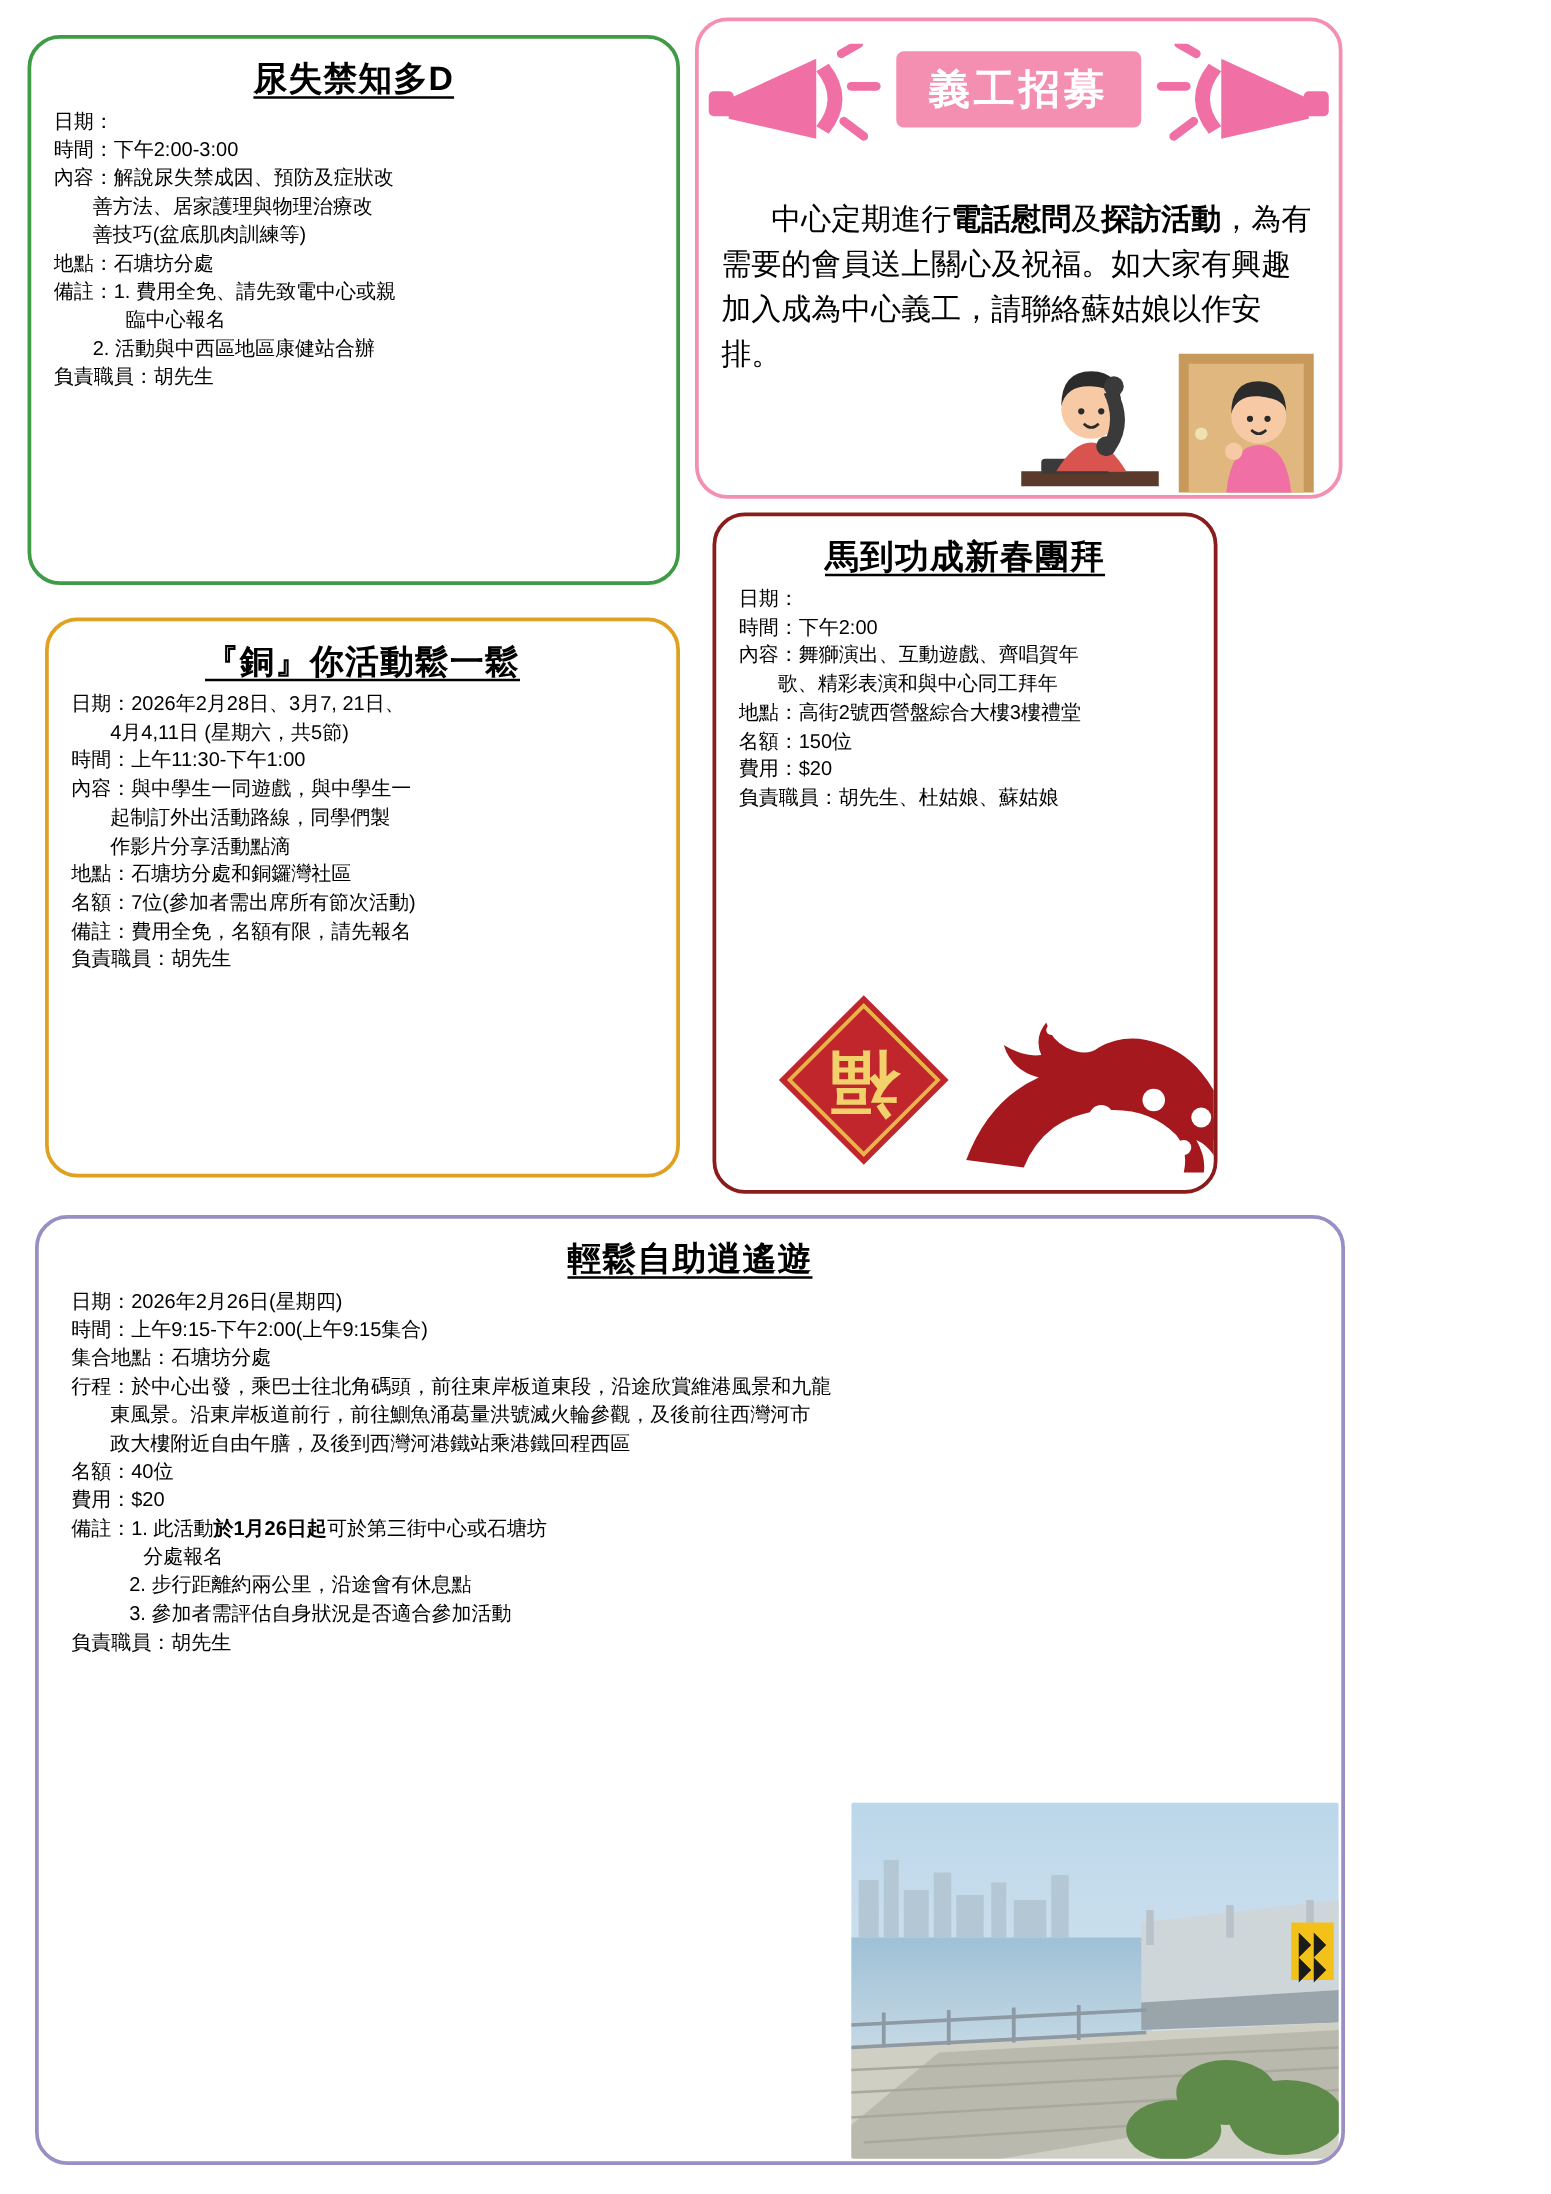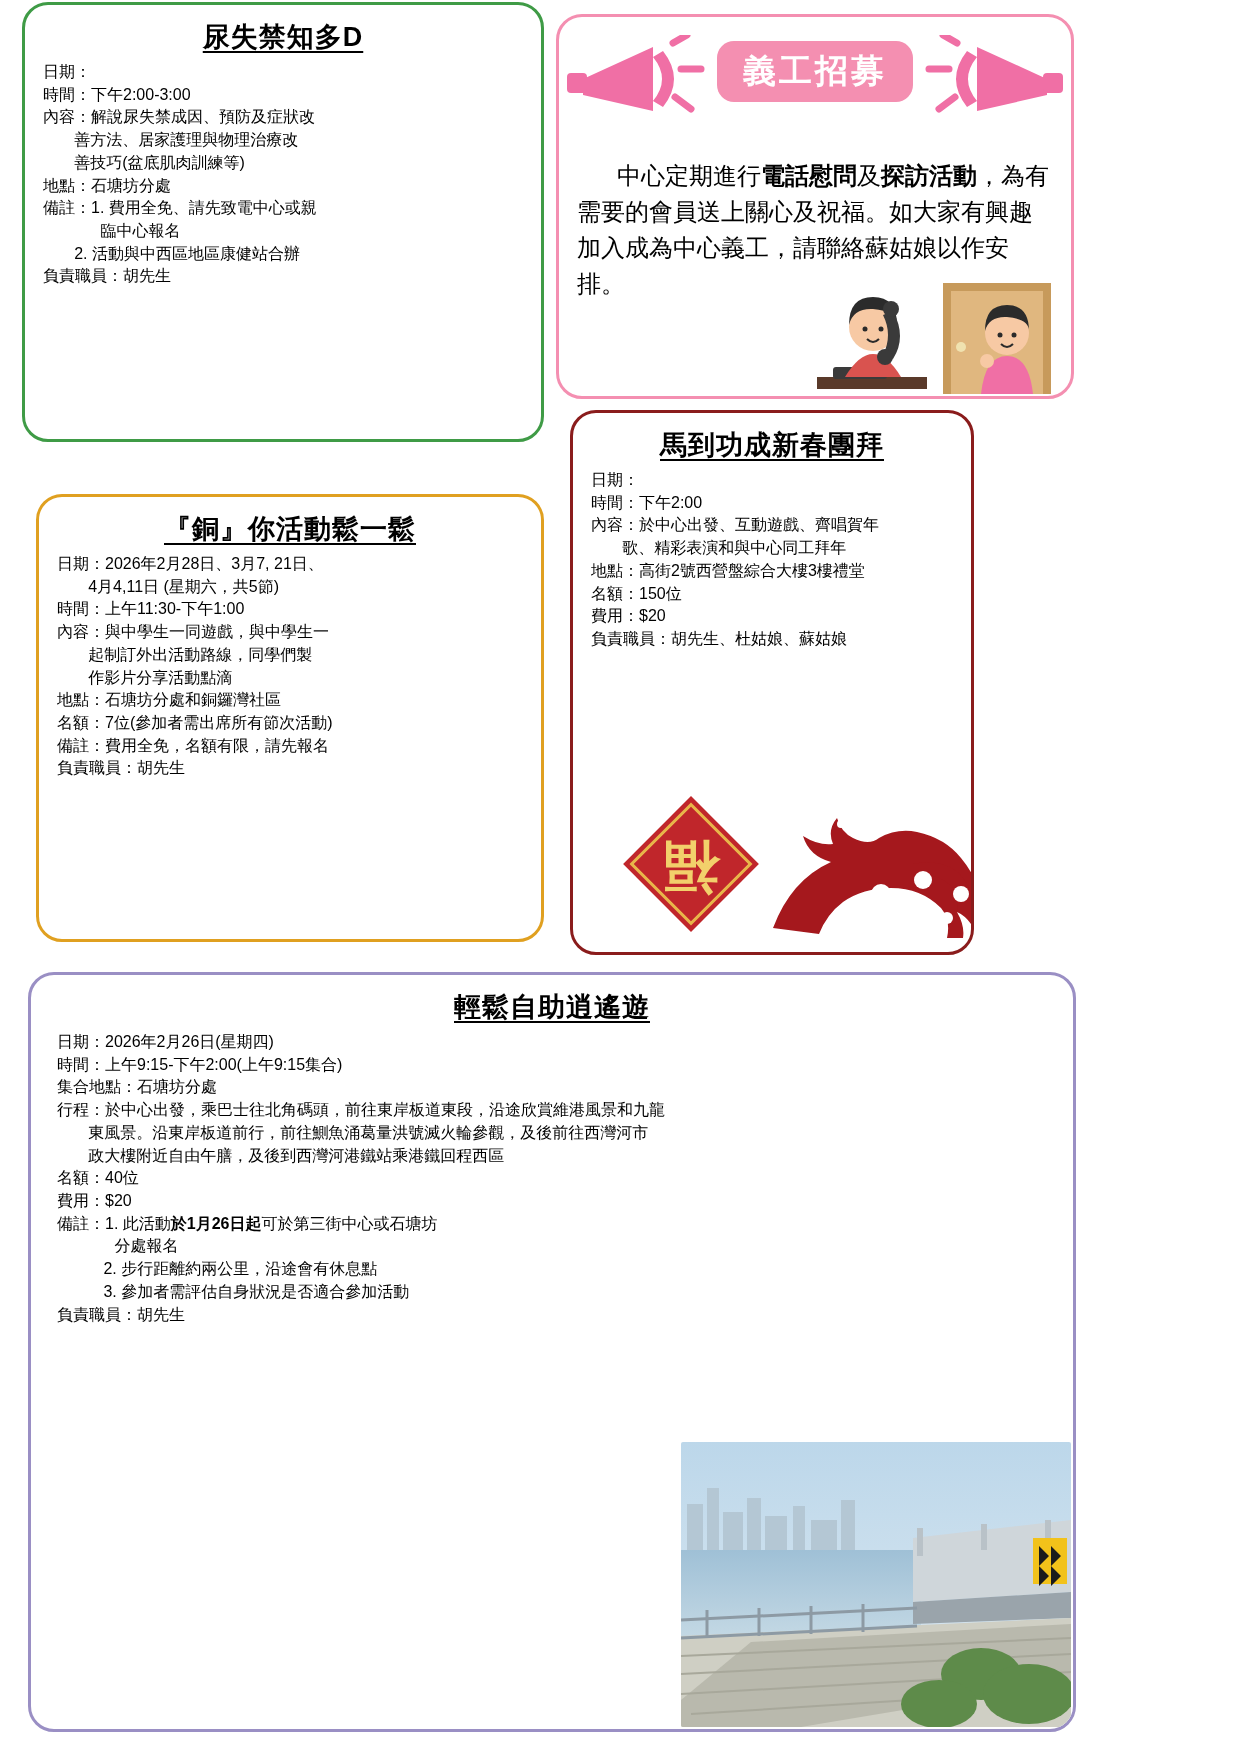--- a/index.html
+++ b/index.html
@@ -32,21 +32,21 @@
     font-size:16px;
     line-height:1.42;
     white-space:pre-wrap;
   }
   .row .lbl{flex:0 0 auto;}
   .row .val{flex:1 1 auto;}
   b{font-weight:700;}
 
   
   #card-incontinence{
-    left:22px; top:2px; width:522px; height:440px;
+    left:22px; top:28px; width:522px; height:440px;
     border:3px solid #3f9b46;
     padding:14px 18px 10px 18px;
   }
   
   #card-volunteer{
     left:556px; top:14px; width:518px; height:385px;
     border:3px solid #f48fb1;
     padding:0;
     overflow:hidden;
   }
@@ -56,21 +56,21 @@
   }
   .vol-badge{
     position:absolute;
     left:50%; top:24px;
     transform:translateX(-50%);
     background:#f48fb1;
     color:#ffffff;
     font-size:33px;
     font-weight:700;
     padding:8px 26px;
-    border-radius:17px;
+    border-radius:6px;
     letter-spacing:3px;
     white-space:nowrap;
   }
   .megaphone{position:absolute;top:18px;}
   .vol-body{
     padding:0 18px;
     font-size:24px;
     line-height:1.5;
     white-space:pre-wrap;
   }
@@ -213,21 +213,21 @@
     <div class="row"><span class="lbl">地點：</span><span class="val">石塘坊分處和銅鑼灣社區</span></div>
     <div class="row"><span class="lbl">名額：</span><span class="val">7位(參加者需出席所有節次活動)</span></div>
     <div class="row"><span class="lbl">備註：</span><span class="val">費用全免，名額有限，請先報名</span></div>
     <div class="row"><span class="lbl">負責職員：</span><span class="val">胡先生</span></div>
   </div>
 
   <div class="card" id="card-newyear">
     <div class="card-title">馬到功成新春團拜</div>
     <div class="row"><span class="lbl">日期：</span></div>
     <div class="row"><span class="lbl">時間：</span><span class="val">下午2:00</span></div>
-    <div class="row"><span class="lbl">內容：</span><span class="val">於中心出發、互動遊戲、齊唱賀年</span></div>
+    <div class="row"><span class="lbl">內容：</span><span class="val">舞獅演出、互動遊戲、齊唱賀年</span></div>
     <div class="row indent"><span class="val">歌、精彩表演和與中心同工拜年</span></div>
     <div class="row"><span class="lbl">地點：</span><span class="val">高街2號西營盤綜合大樓3樓禮堂</span></div>
     <div class="row"><span class="lbl">名額：</span><span class="val">150位</span></div>
     <div class="row"><span class="lbl">費用：</span><span class="val">$20</span></div>
     <div class="row"><span class="lbl">負責職員：</span><span class="val">胡先生、杜姑娘、蘇姑娘</span></div>
 
     <svg class="ny-art" viewBox="0 0 440 180">
 
       <g transform="translate(78,96) rotate(45)">
         <rect x="-48" y="-48" width="96" height="96" fill="#c0262b"></rect>

